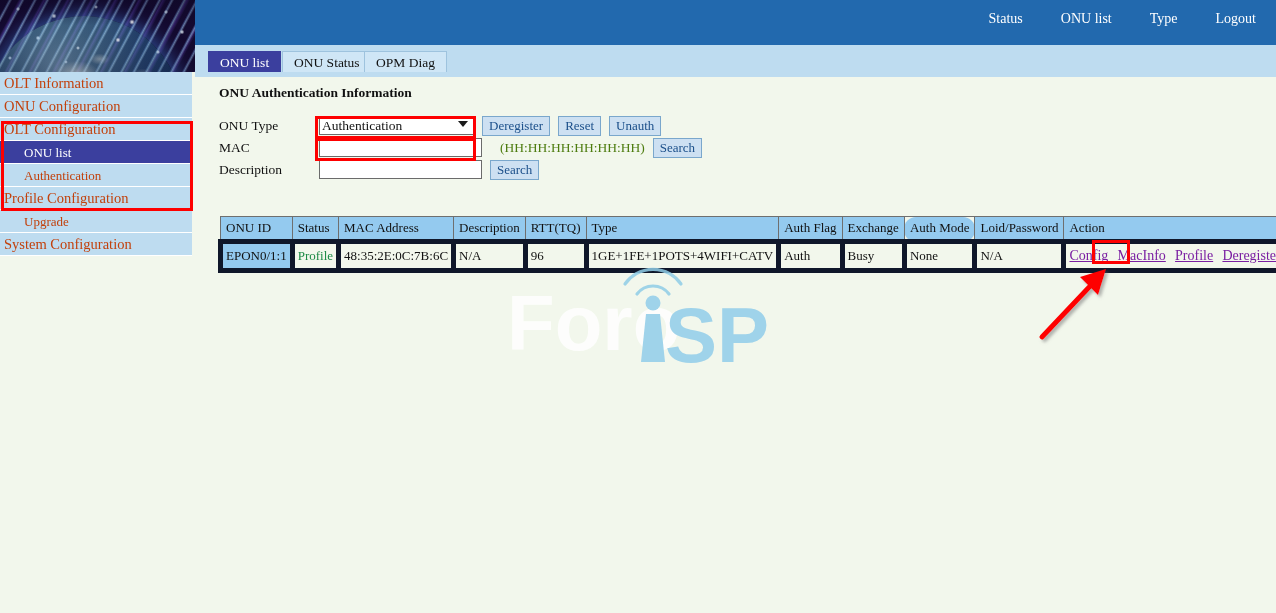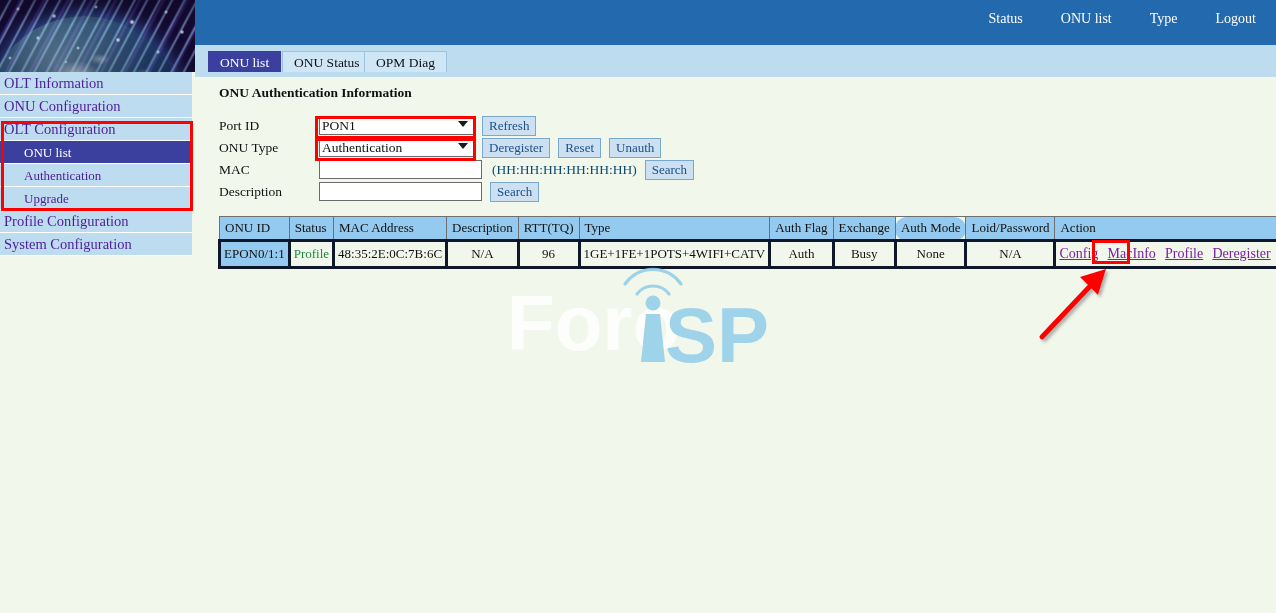--- a/index.html
+++ b/index.html
@@ -108,21 +108,21 @@
   #sidemenu {
     position: absolute;
     left: 0;
     top: 72px;
     width: 192px;
   }
   .menu-item {
     height: 23px;
     line-height: 23px;
     background: #bedcf0;
-    color: #4c1d95;
+    color: #c2410c;
     font-size: 14.5px;
     padding-left: 4px;
     border-bottom: 1px solid #ffffff;
     box-sizing: border-box;
     white-space: nowrap;
   }
   .menu-item.sub {
     padding-left: 24px;
     font-size: 13px;
   }
@@ -274,22 +274,22 @@
     box-sizing: border-box;
     border: 1px solid #6b6b6b;
     background: #ffffff;
     font-family: "Liberation Serif", serif;
     font-size: 13.5px;
     padding: 0 3px;
     color: #111;
   }
   .hint {
     font-size: 13.5px;
-    margin-left: 10px;
-    color: #0c4a6e;
+    margin-left: 18px;
+    color: #4d7c0f;
     white-space: nowrap;
   }
   .btn {
     height: 20px;
     line-height: 18px;
     box-sizing: border-box;
     padding: 0 6px;
     margin-left: 8px;
     background: #cde0f2;
     border: 1px solid #7aa7cc;
@@ -322,27 +322,26 @@
     background: #94caef;
     border: 1px solid #6f6f6f;
     font-weight: normal;
     text-align: left;
     padding: 2px 5px;
     height: 18px;
     color: #111;
     white-space: nowrap;
   }
   #onu-table td {
-    border: 3px solid #0f172a;
+    border: 5px solid #0f172a;
     padding: 3px 3px;
     height: 18px;
     color: #111;
     background: #f2f7ec;
     white-space: nowrap;
-    text-align: center;
   }
   #onu-table td.idcell {
     background: #94caef;
   }
   #onu-table td.status-online {
     color: #1c8a45;
   }
   .act {
     color: #7a1fa2;
     text-decoration: underline;
@@ -414,22 +413,22 @@
       <div class="dots"></div>
       <div class="vignette"></div>
     </div>
 
     <div id="sidemenu">
       <div class="menu-item"><span>OLT Information</span></div>
       <div class="menu-item"><span>ONU Configuration</span></div>
       <div class="menu-item"><span>OLT Configuration</span></div>
       <div class="menu-item sub active"><span>ONU list</span></div>
       <div class="menu-item sub"><span>Authentication</span></div>
+      <div class="menu-item"><span>Profile Configuration</span></div>
       <div class="menu-item sub"><span>Upgrade</span></div>
-      <div class="menu-item"><span>Profile Configuration</span></div>
       <div class="menu-item"><span>System Configuration</span></div>
     </div>
 
     <div id="anno-menu"></div>
   </div>
 
   <div id="topbar">
     <div id="topnav">
       <span class="nav-link">Status</span>
       <span class="nav-link">ONU list</span>
@@ -456,30 +455,20 @@
       <circle cx="148" cy="41" r="7.5" fill="#9fd3ea"></circle>
       <polygon points="141,52 155,52 160,100 136,100" fill="#9fd3ea"></polygon>
 
       <text x="160" y="100" font-family="'Liberation Sans', sans-serif" font-size="78" font-weight="bold" fill="#9fd3ea">SP</text>
     </svg>
 
     <div id="section-title">ONU Authentication Information</div>
 
     <div id="form">
 
-      <div class="frow">
-        <div class="flabel">Port ID</div>
-        <div class="select-wrap">
-          <select class="fselect">
-            <option>PON1</option>
-          </select>
-          <span class="caret"></span>
-        </div>
-        <button class="btn">Refresh</button>
-      </div>
 
       <div class="frow">
         <div class="flabel">ONU Type</div>
         <div class="select-wrap">
           <select class="fselect">
             <option>Authentication</option>
           </select>
           <span class="caret"></span>
         </div>
         <button class="btn">Deregister</button>

